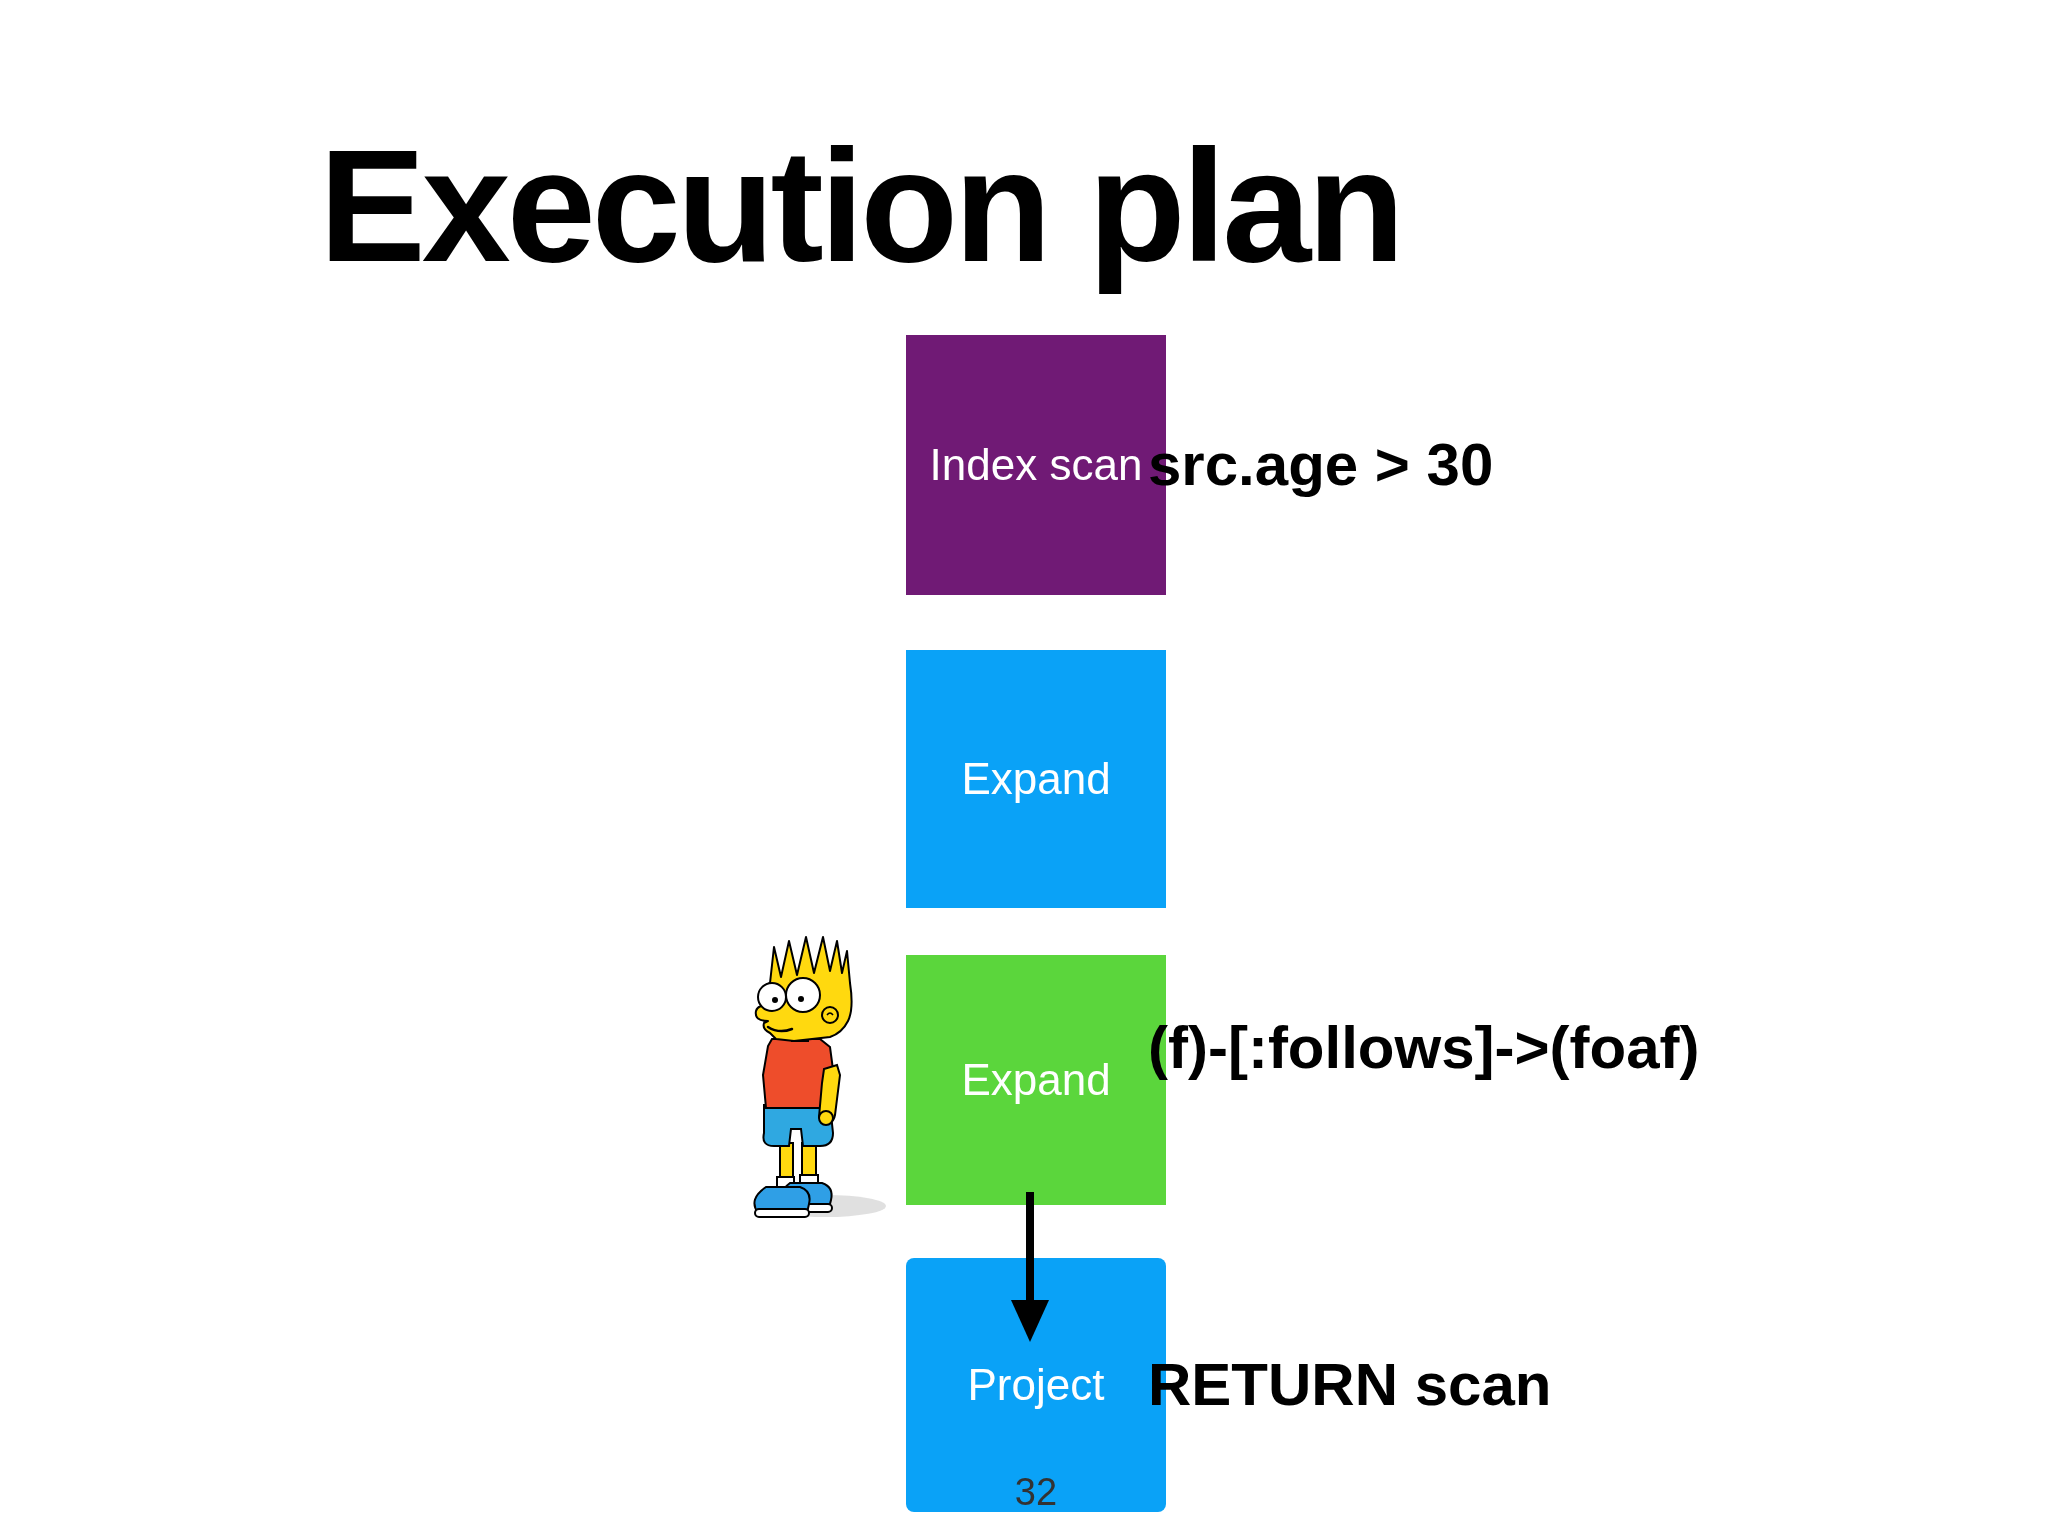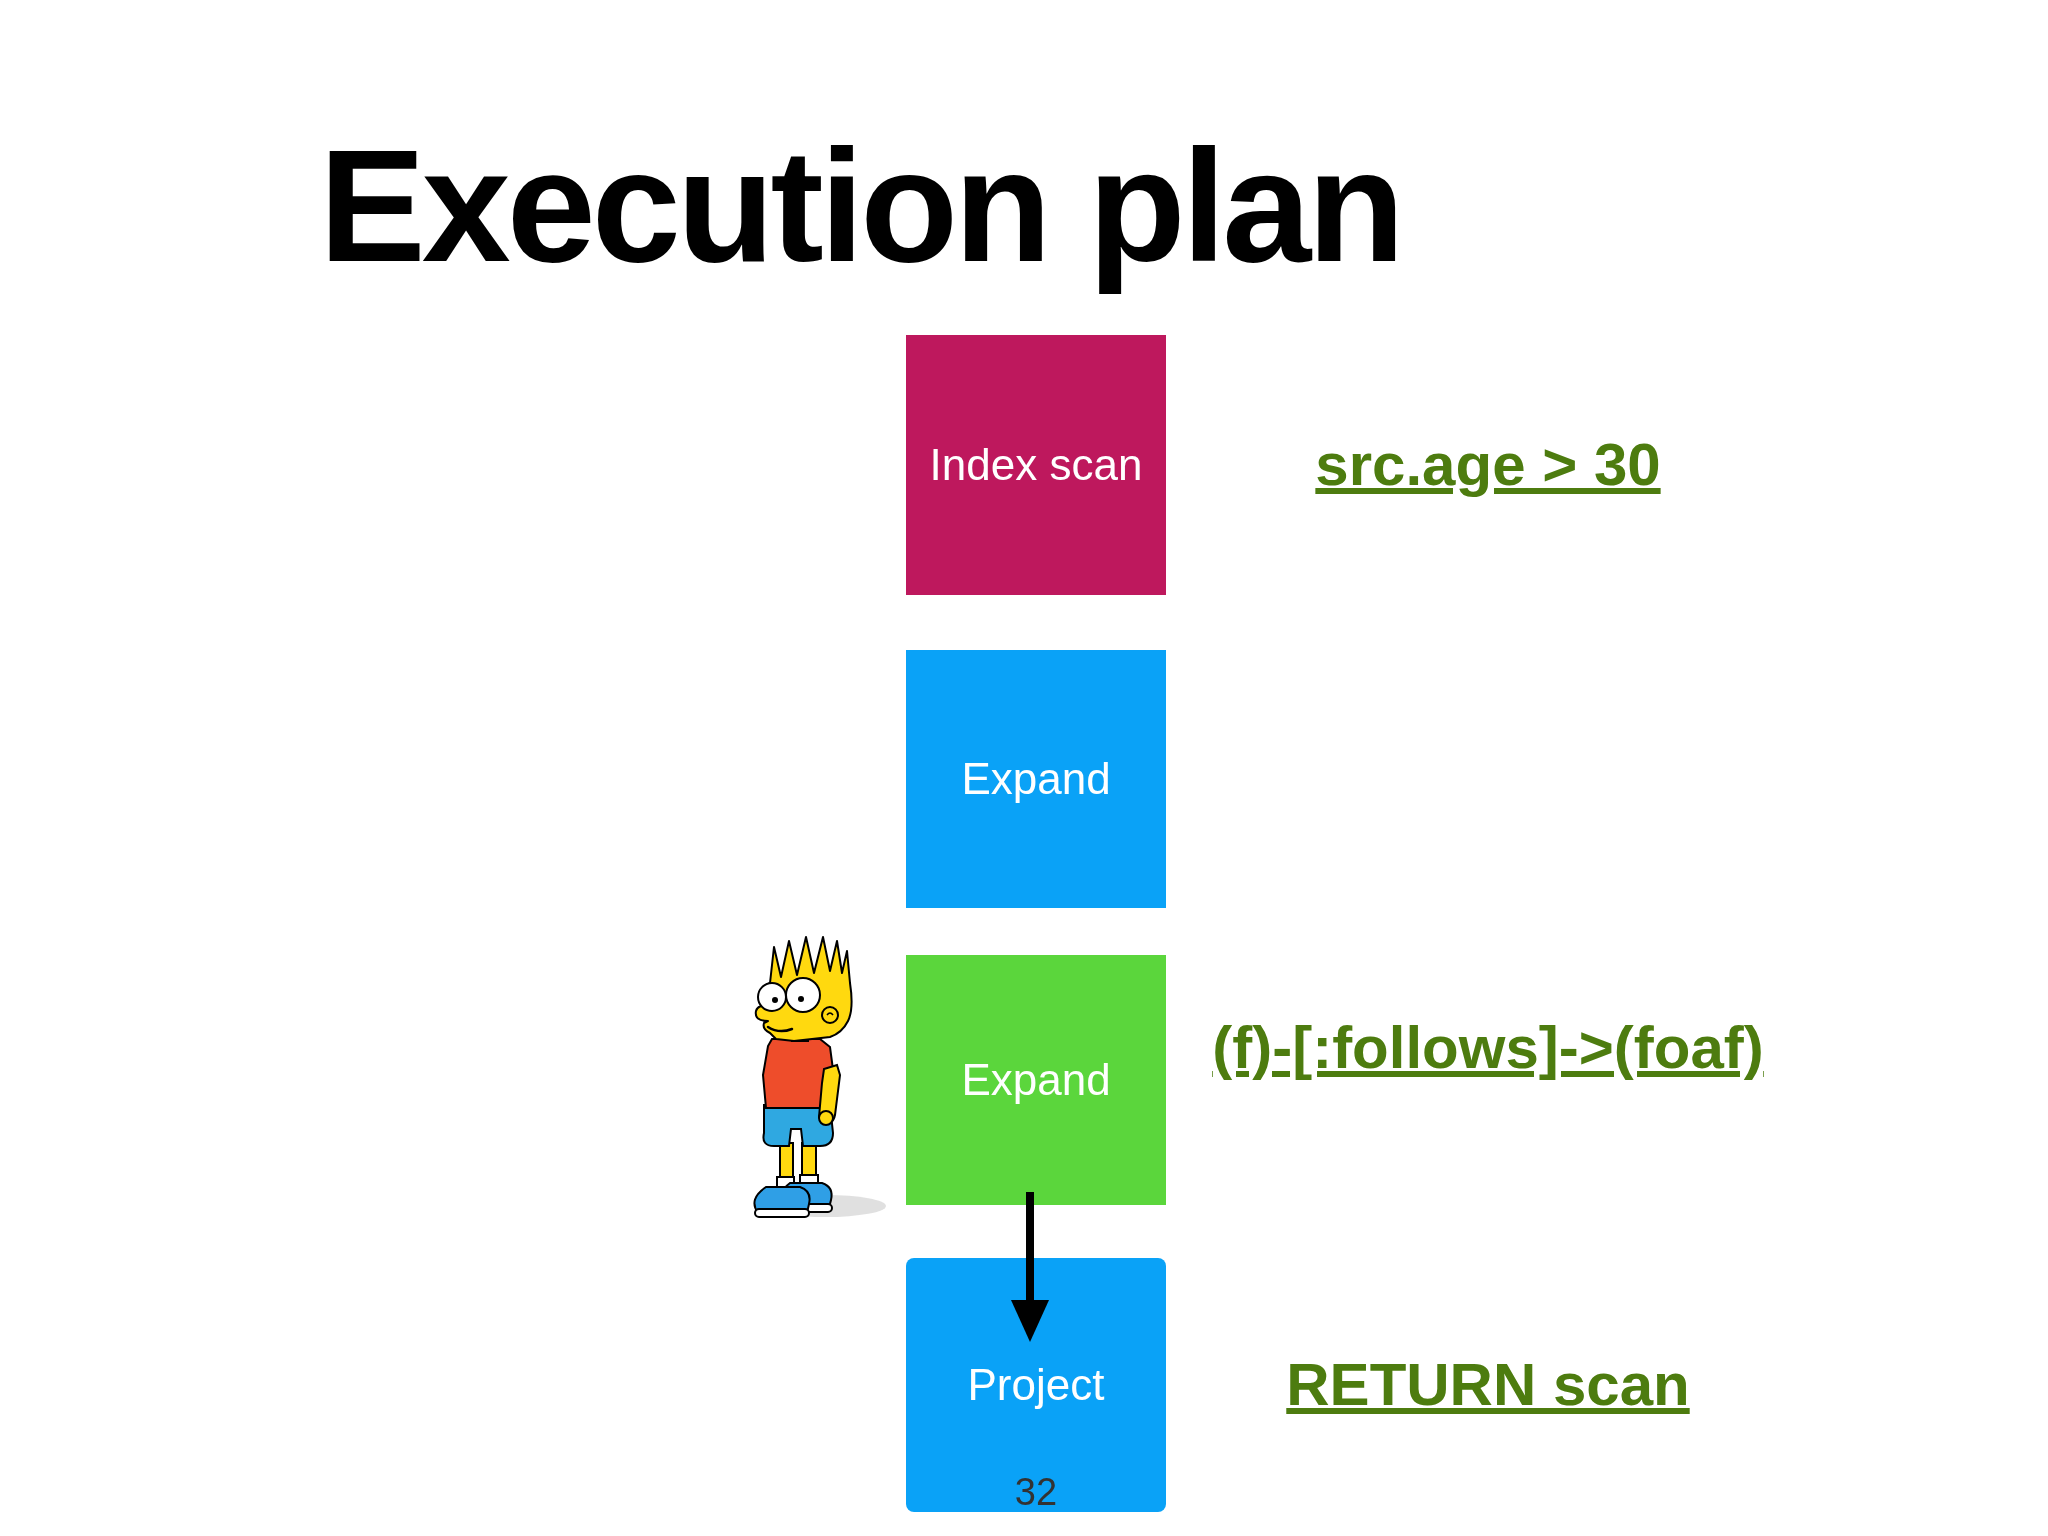--- a/index.html
+++ b/index.html
@@ -38,27 +38,26 @@
   }
   #op-box-0 { top: 335px;  height: 260px; }
   #op-box-1 { top: 650px;  height: 258px; }
   #op-box-2 { top: 955px;  height: 250px; }
   #op-box-3 { top: 1258px; height: 254px; }
 
   .annotation {
     position: absolute;
     left: 1148px;
     width: 680px;
-    text-align: center;
+    text-align: left;
     font-size: 60px;
     line-height: 72px;
     font-weight: bold;
-    color: #4d7c0f;
+    color: #000000;
     white-space: nowrap;
-    text-decoration: underline;
   }
   #annotation-0 { top: 429px; }
   #annotation-1 { top: 743px; }
   #annotation-2 { top: 1012px; }
   #annotation-3 { top: 1349px; }
 
   .flow-arrow {
     position: absolute;
     left: 1000px;
     top: 1192px;
@@ -84,21 +83,21 @@
     color: #333333;
   }
 </style>
 </head>
 <body>
 
 <div class="slide">
 
   <div class="slide-title">Execution plan</div>
 
-  <div class="op-box" id="op-box-0" style="background-color: #be185d;">
+  <div class="op-box" id="op-box-0" style="background-color: #701a75;">
     <span>Index scan</span>
   </div>
   <div class="annotation" id="annotation-0">src.age &gt; 30</div>
 
   <div class="op-box" id="op-box-1" style="background-color: rgb(10, 162, 247);">
     <span>Expand</span>
   </div>
 
   <div class="op-box" id="op-box-2" style="background-color: rgb(91, 214, 60);">
     <span>Expand</span>

